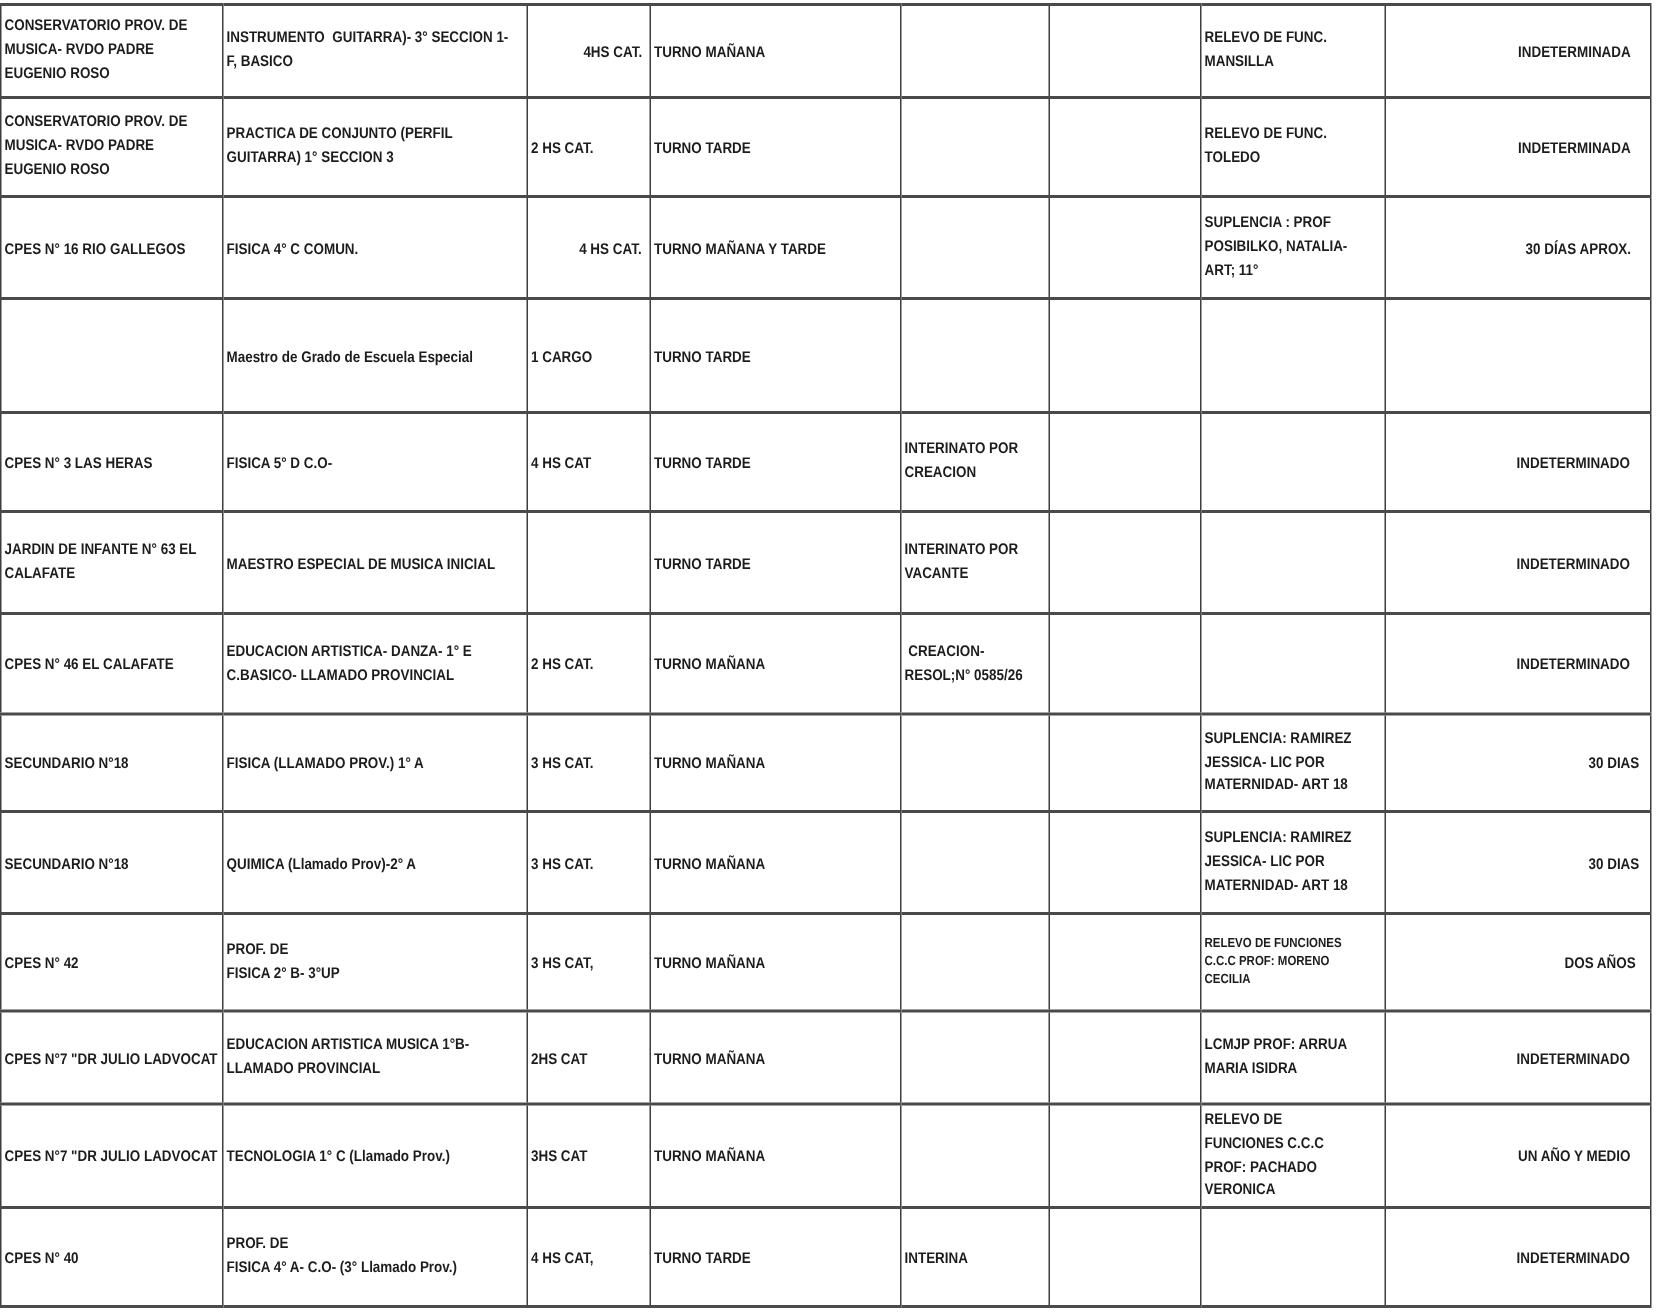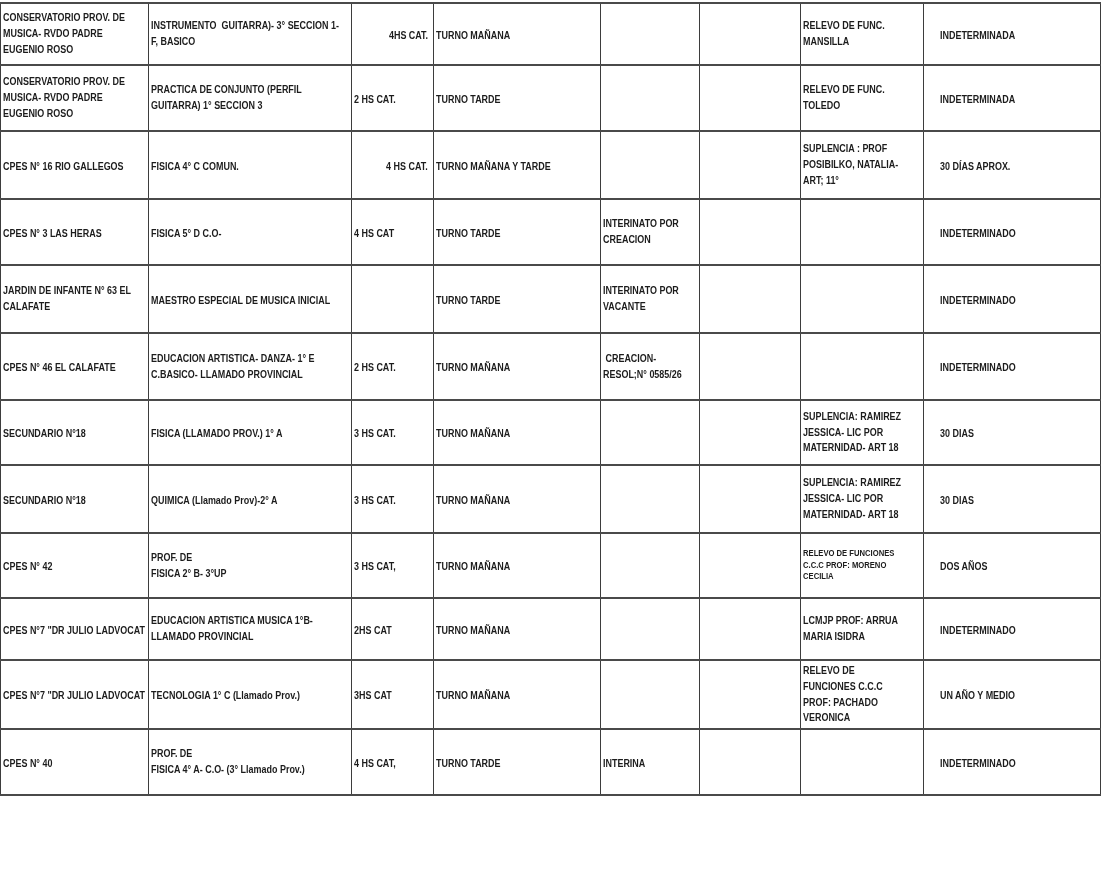--- a/index.html
+++ b/index.html
@@ -3,21 +3,21 @@
 <meta charset="utf-8">
 <style>
   html,body{margin:0;padding:0;background:#ffffff;}
   body{width:1105px;height:877px;overflow:hidden;font-family:"Liberation Sans","DejaVu Sans",sans-serif;}
   table{border-collapse:collapse;table-layout:fixed;width:1100px;margin:2px 0 0 0;}
   td{border:1px solid #3d3d3d;border-top:2px solid #4a4a4a;border-bottom:2px solid #4a4a4a;
      padding:1px 2px;vertical-align:middle;overflow:hidden;}
   .t{display:inline-block;white-space:pre;
      font:700 10.3px/1.55 "Liberation Sans","DejaVu Sans",sans-serif;
      color:#1c1c1c;transform:scaleX(.87);transform-origin:0 50%;}
-  .c8{padding-left:16px;}
+  .c8{padding-left:16px;text-align:right;}
   .ctr{text-align:right;}
   .ctr .t{transform-origin:50% 50%;}
   .sm .t{font-size:8.8px;line-height:1.32;}
   tr.r1{height:62px}tr.r2{height:66px}tr.r3{height:68px}tr.r4{height:76px}
   tr.r5{height:66px}tr.r6{height:68px}tr.r7{height:67px}tr.r8{height:65px}
   tr.r9{height:68px}tr.r10{height:65px}tr.r11{height:62px}tr.r12{height:69px}
   tr.r13{height:66px}
 </style>
 </head>
 <body>
@@ -71,20 +71,30 @@
       <td class="c3 ctr"><span class="t">4 HS CAT.</span></td>
       <td class="c4"><span class="t">TURNO MAÑANA Y TARDE</span></td>
       <td class="c5"><span class="t"></span></td>
       <td class="c6"><span class="t"></span></td>
       <td class="c7"><span class="t">SUPLENCIA : PROF
 POSIBILKO, NATALIA-
 ART; 11°</span></td>
       <td class="c8"><span class="t">30 DÍAS APROX.</span></td>
     </tr>
 
+    <tr class="r4">
+      <td class="c1"><span class="t"></span></td>
+      <td class="c2"><span class="t">Maestro de Grado de Escuela Especial</span></td>
+      <td class="c3"><span class="t">1 CARGO</span></td>
+      <td class="c4"><span class="t">TURNO TARDE</span></td>
+      <td class="c5"><span class="t"></span></td>
+      <td class="c6"><span class="t"></span></td>
+      <td class="c7"><span class="t"></span></td>
+      <td class="c8"><span class="t"></span></td>
+    </tr>
 
     <tr class="r5">
       <td class="c1"><span class="t">CPES N° 3 LAS HERAS</span></td>
       <td class="c2"><span class="t">FISICA 5° D C.O-</span></td>
       <td class="c3"><span class="t">4 HS CAT</span></td>
       <td class="c4"><span class="t">TURNO TARDE</span></td>
       <td class="c5"><span class="t">INTERINATO POR
 CREACION</span></td>
       <td class="c6"><span class="t"></span></td>
       <td class="c7"><span class="t"></span></td>

